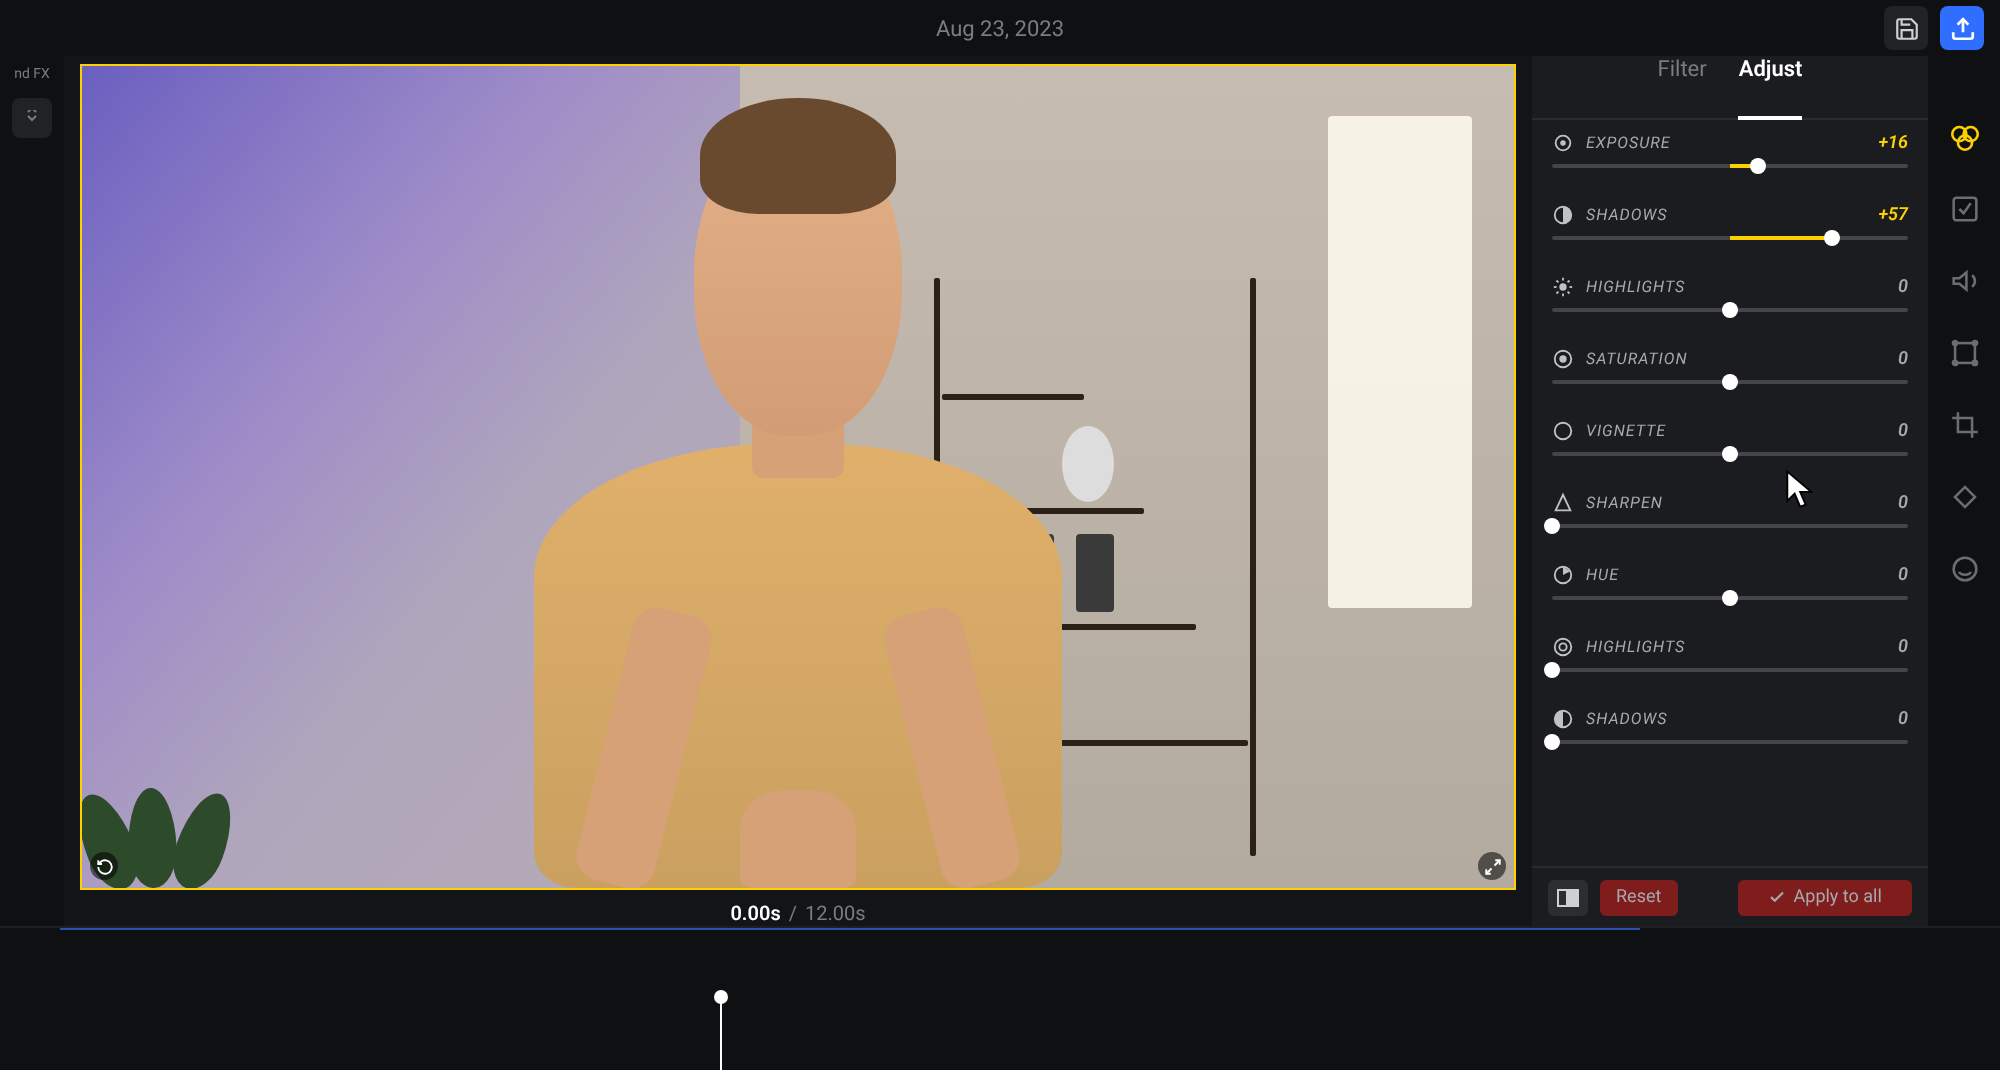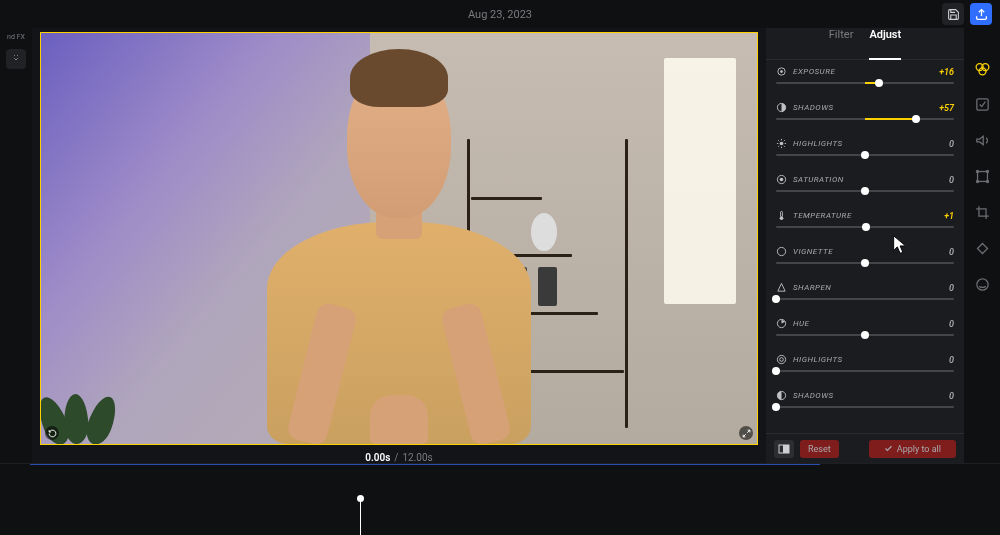--- a/index.html
+++ b/index.html
@@ -287,36 +287,20 @@
     </div>
     <div class="track">
       <div class="fill" style="left:50%;width:0%;background:#777;"></div>
       <div class="knob" style="left:50%"></div>
     </div>
           </div>
           <div class="slider-row">
     <div class="slider-head">
       <span class="ico">
                 <svg width="11" height="11" viewBox="0 0 24 24">
-                  <rect x="10" y="3" width="4" height="12" rx="2" fill="none" stroke="currentColor" stroke-width="2"></rect>
-                  <circle cx="12" cy="18" r="4" fill="currentColor"></circle>
-                </svg>
-              </span>
-      <span class="lbl">TEMPERATURE</span>
-      <span class="val hot">+1</span>
-    </div>
-    <div class="track">
-      <div class="fill" style="left:50%;width:0.5%;"></div>
-      <div class="knob" style="left:50.5%"></div>
-    </div>
-          </div>
-          <div class="slider-row">
-    <div class="slider-head">
-      <span class="ico">
-                <svg width="11" height="11" viewBox="0 0 24 24">
                   <circle cx="12" cy="12" r="9" fill="none" stroke="currentColor" stroke-width="2"></circle>
                 </svg>
               </span>
       <span class="lbl">VIGNETTE</span>
       <span class="val ">0</span>
     </div>
     <div class="track">
       <div class="fill" style="left:50%;width:0%;background:#777;"></div>
       <div class="knob" style="left:50%"></div>
     </div>

